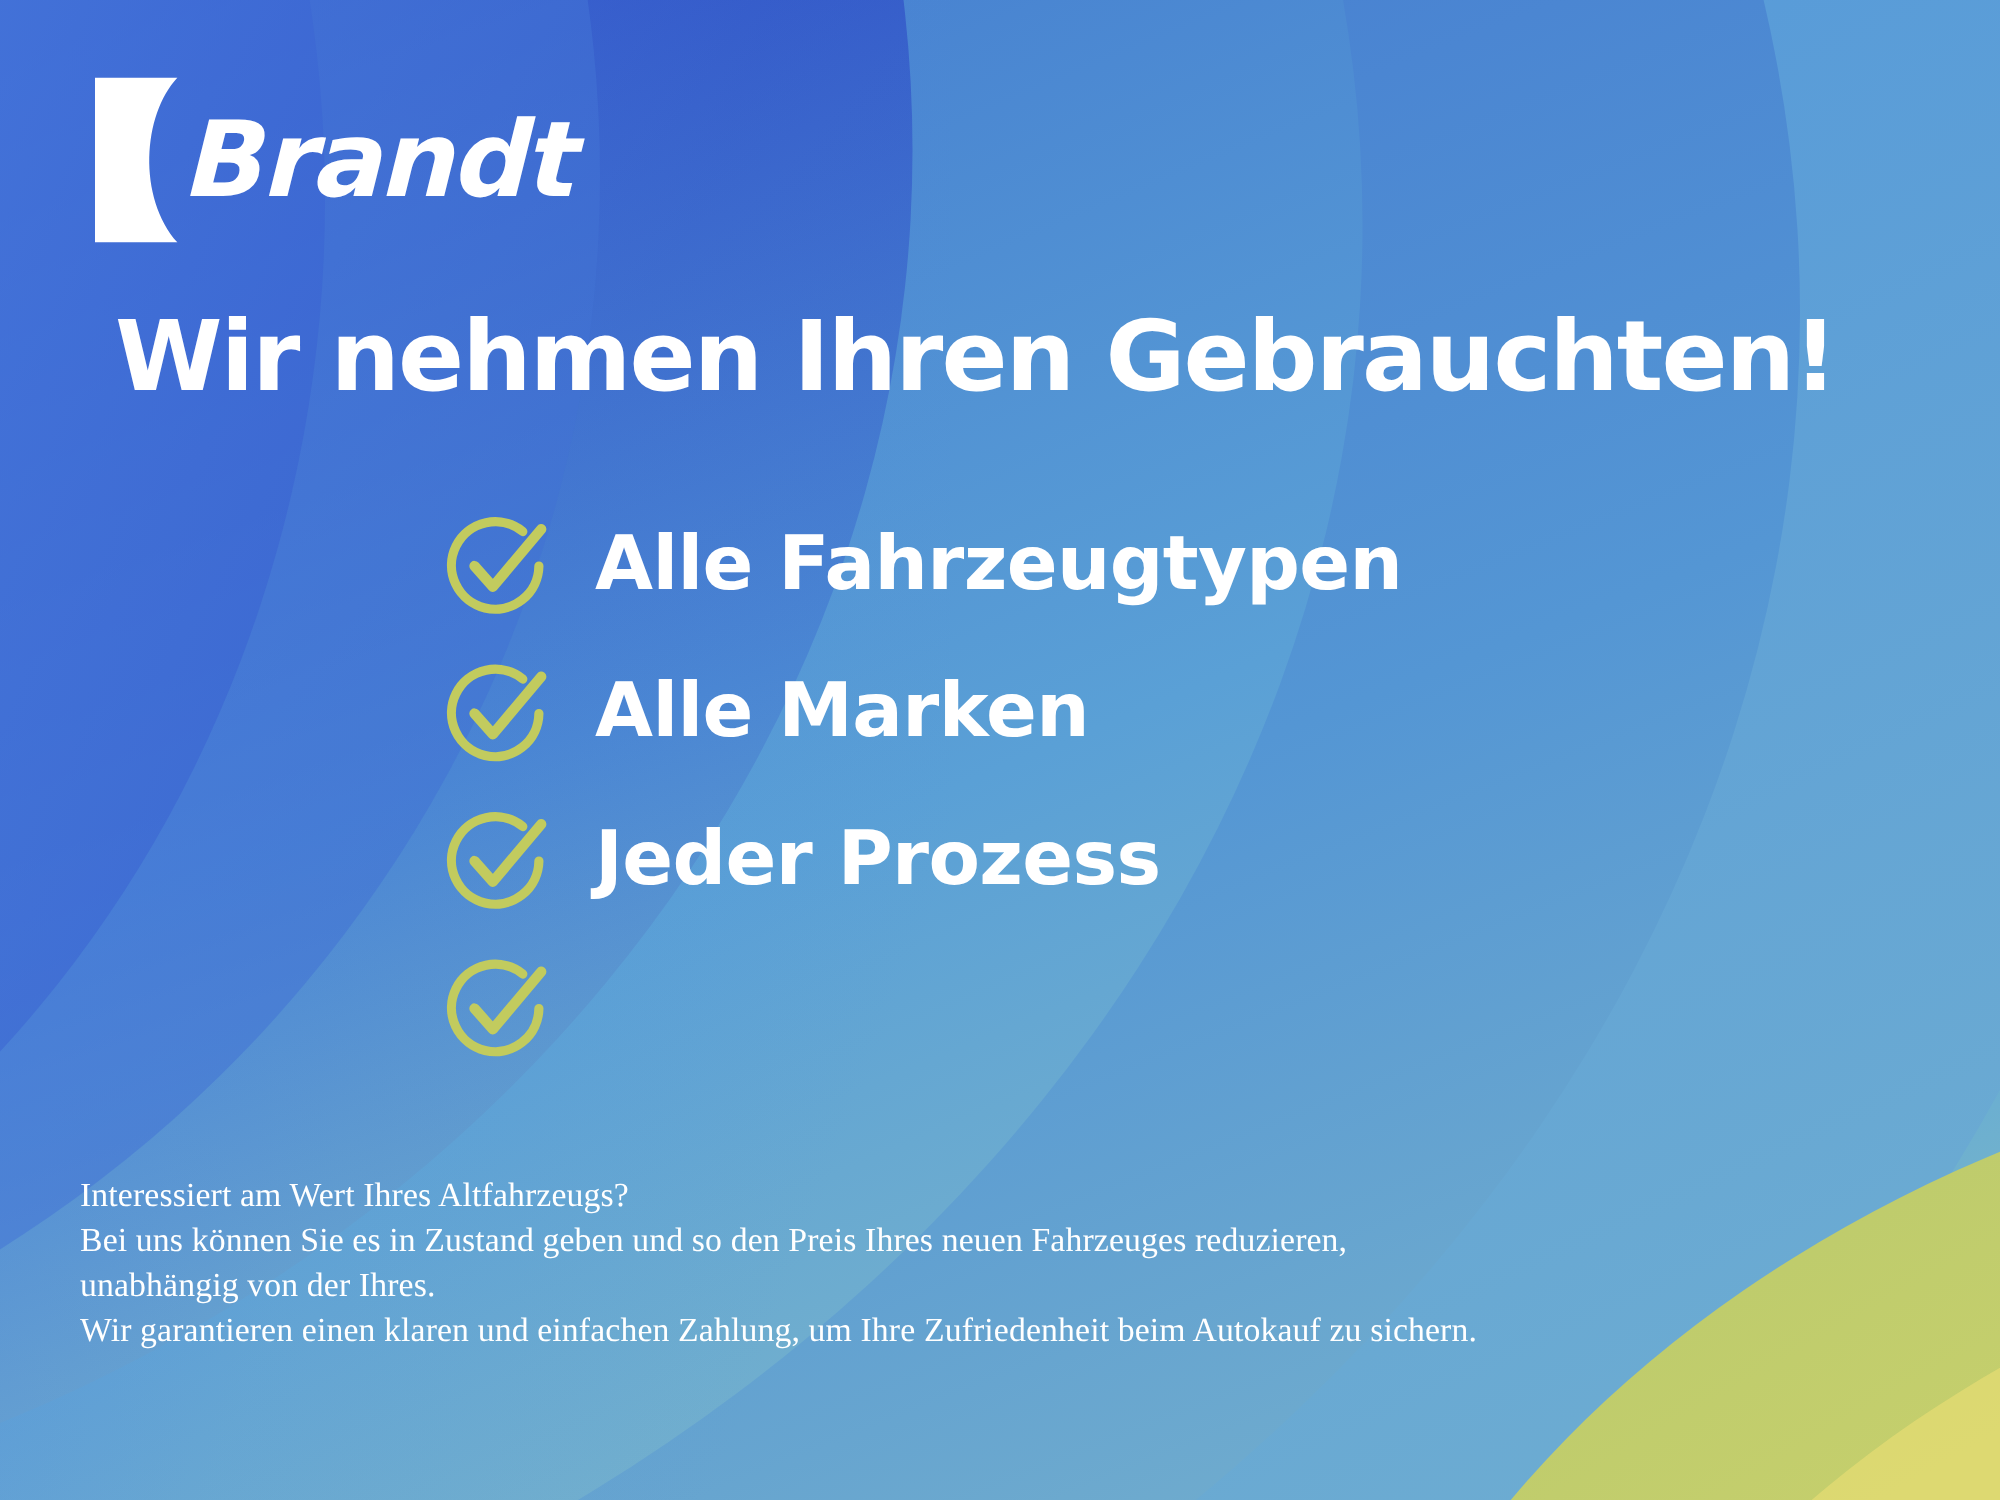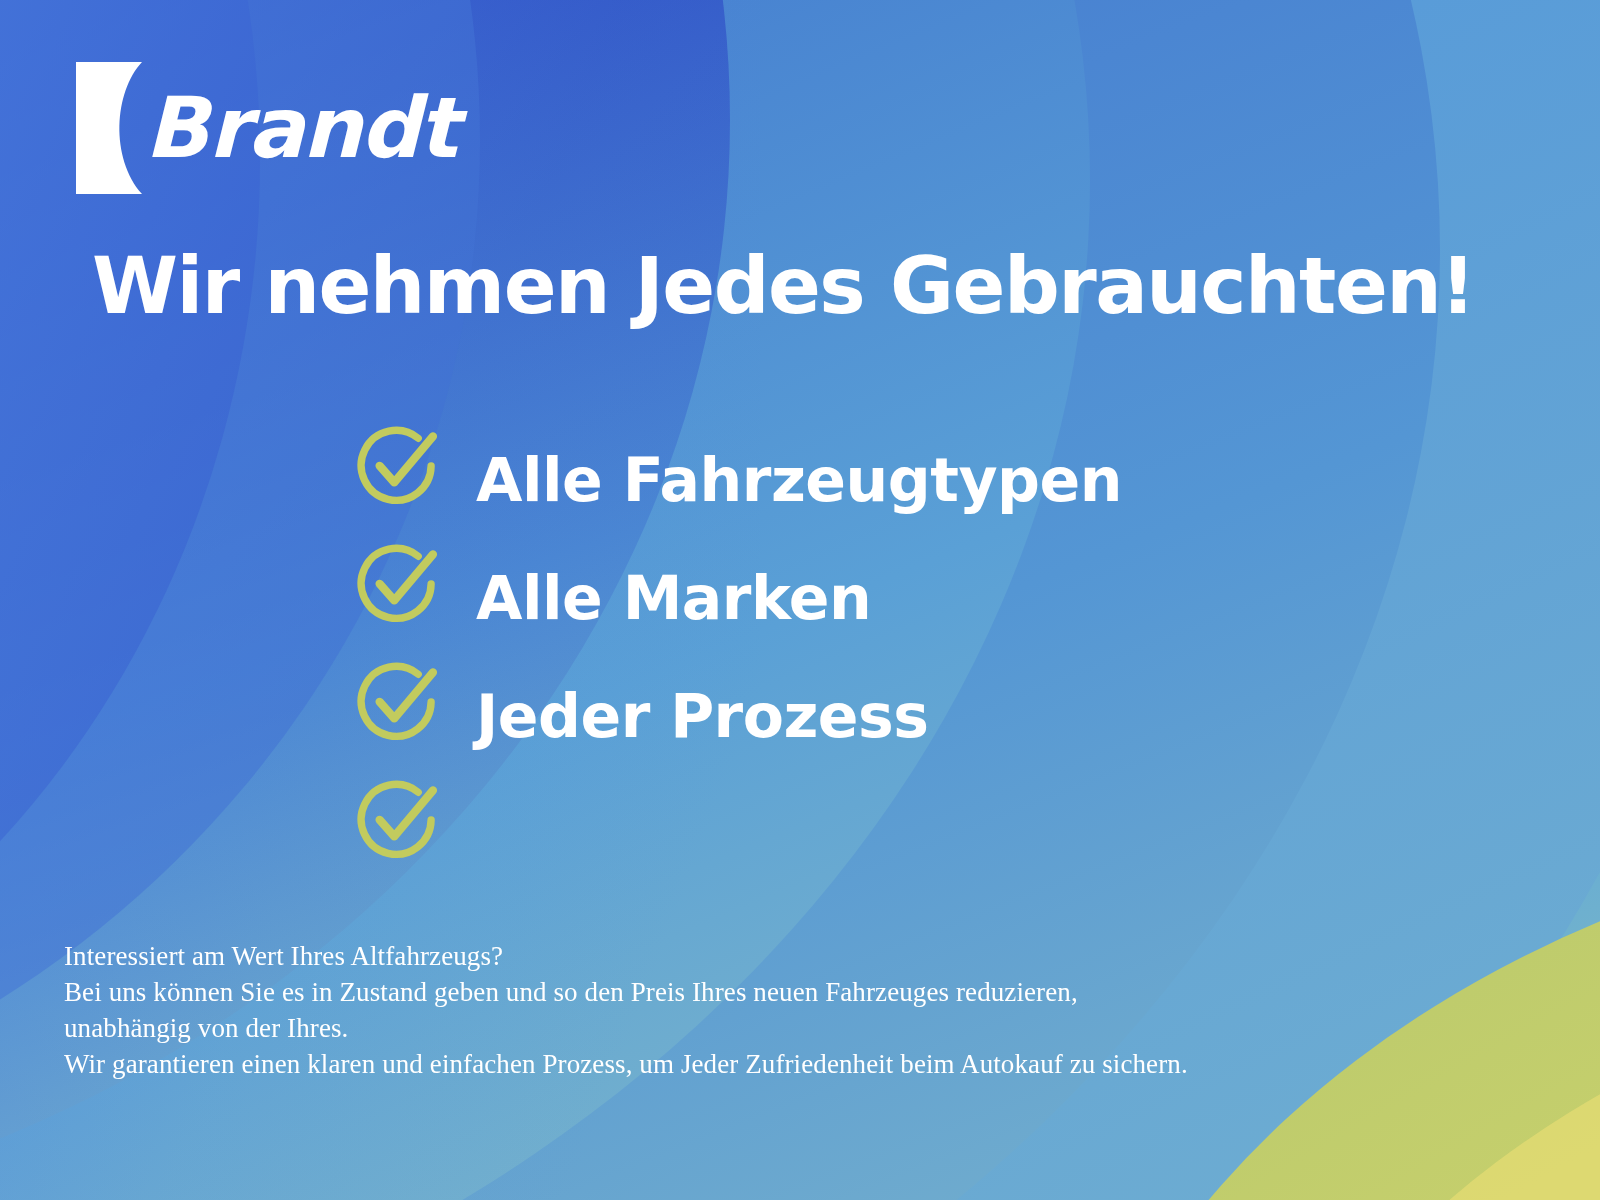--- a/index.html
+++ b/index.html
@@ -74,21 +74,21 @@
   }
 
   
   #bullets {
     position:absolute;
     left:352px; top:392px;
     width:1100px;
   }
   .bullet-row {
     display:flex;
-    align-items:flex-end;
+    align-items:center;
     height:118px;
   }
   .bullet-icon {
     width:92px; height:92px;
     flex:0 0 auto;
     display:block;
   }
   .bullet-label {
     margin-left:32px;
     color:#ffffff;
@@ -188,21 +188,21 @@
 
   <div id="content">
 
     <div id="logo">
       <svg id="logo-mark" viewBox="0 0 72 132" preserveAspectRatio="none">
         <path d="M0,0 H66 C38,30 34,96 66,132 H0 Z" fill="#ffffff"></path>
       </svg>
       <span id="logo-word">Brandt</span>
     </div>
 
-    <h1 id="headline">Wir nehmen Jedes Gebrauchten!</h1>
+    <h1 id="headline">Wir nehmen Ihren Gebrauchten!</h1>
 
     <div id="bullets">
 
       <div class="bullet-row">
         <svg class="bullet-icon" viewBox="0 0 100 100">
           <path d="M72 22 A38 38 0 1 0 86 52" fill="none" stroke="#c2cb5e" stroke-width="8" stroke-linecap="round"></path>
           <path d="M30 52 L46 70 L88 20" fill="none" stroke="#c2cb5e" stroke-width="9" stroke-linecap="round" stroke-linejoin="round"></path>
         </svg>
         <span class="bullet-label">Alle Fahrzeugtypen</span>
       </div>
@@ -229,17 +229,17 @@
           <path d="M30 52 L46 70 L88 20" fill="none" stroke="#c2cb5e" stroke-width="9" stroke-linecap="round" stroke-linejoin="round"></path>
         </svg>
       </div>
 
     </div>
 
     <div id="body-copy">
       <p>Interessiert am Wert Ihres Altfahrzeugs?</p>
       <p>Bei uns können Sie es in Zustand geben und so den Preis Ihres neuen Fahrzeuges reduzieren,</p>
       <p>unabhängig von der Ihres.</p>
-      <p>Wir garantieren einen klaren und einfachen Prozess, um Jeder Zufriedenheit beim Autokauf zu sichern.</p>
+      <p>Wir garantieren einen klaren und einfachen Zahlung, um Ihre Zufriedenheit beim Autokauf zu sichern.</p>
     </div>
 
   </div>
 </div>
 
 </body></html>

